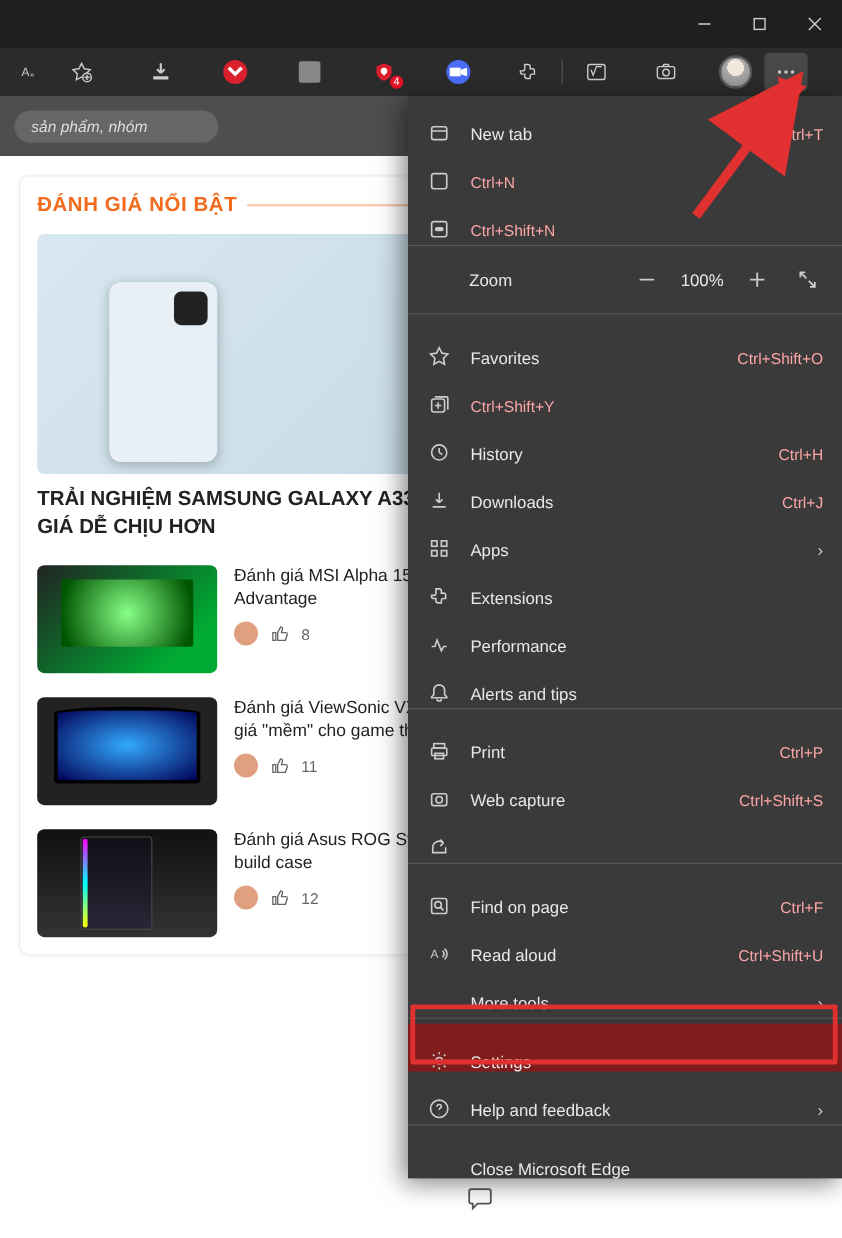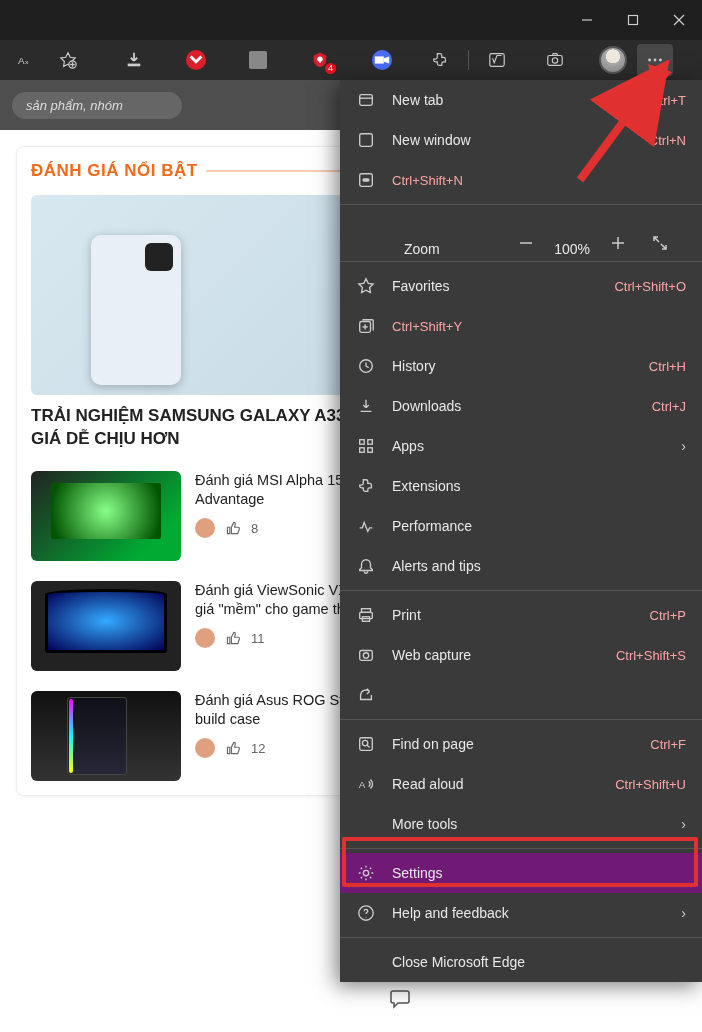--- a/index.html
+++ b/index.html
@@ -48,29 +48,29 @@
 .thumb .pc-case { position: absolute; left: 36px; top: 6px; width: 60px; height: 78px; background: linear-gradient(#101018, #262636); border: 1px solid #444; border-radius: 3px; }
 .thumb .pc-rgb { position: absolute; left: 38px; top: 8px; width: 4px; height: 74px; background: linear-gradient(#f0f, #0ff, #ff0); border-radius: 2px; }
 .item-body { flex: 1; }
 .item-title { font-size: 14.5px; color: #222; line-height: 1.35; font-weight: 400; }
 .item-meta { display: flex; align-items: center; gap: 10px; margin-top: 8px; color: #666; font-size: 13px; }
 .user-dot { width: 20px; height: 20px; border-radius: 50%; background: #e0a080; }
 .like-icon { width: 16px; height: 16px; }
 
 
 .menu { position: absolute; top: 80px; right: 0; width: 362px; background: #3a3a3a; color: #e8e8e8; font-size: 14px; box-shadow: -4px 4px 20px rgba(0,0,0,0.5); z-index: 100; }
-.menu-item { display: flex; align-items: center; height: 40px; padding: 0 16px; gap: 16px; position: relative; }
-.menu-item:hover, .menu-item.hover { background: #701a75; }
+.menu-item { display: flex; align-items: flex-end; height: 40px; padding: 0 16px; gap: 16px; position: relative; }
+.menu-item:hover, .menu-item.hover { background: #7f1d1d; }
 .menu-item .mi-icon { width: 20px; display: flex; justify-content: center; }
 .menu-item .mi-icon svg { width: 18px; height: 18px; stroke: #ccc; fill: none; stroke-width: 1.5; }
 .menu-item .mi-label { flex: 1; }
 .menu-item .mi-shortcut { color: #fca5a5; font-size: 13px; }
 .menu-item .mi-chevron { color: #ccc; }
 .menu-sep { height: 1px; background: #555; margin: 4px 0; }
-.zoom-row { display: flex; align-items: flex-end; height: 48px; padding: 0 28px; gap: 14px; }
+.zoom-row { display: flex; align-items: center; height: 48px; padding: 0 15px; gap: 14px; }
 .zoom-row .z-label { flex: 1; padding-left: 36px; }
 .zoom-btn { width: 28px; height: 28px; display: flex; align-items: center; justify-content: center; color: #ccc; }
 
 
 .red-box { position: absolute; border: 4px solid #e03030; border-radius: 2px; pointer-events: none; z-index: 200; }
 
 
 .red-arrow { position: absolute; z-index: 300; pointer-events: none; }
 
 
@@ -264,21 +264,20 @@
       </span>
     <span class="mi-label">New tab</span>
     <span class="mi-shortcut">Ctrl+T</span>
   </div>
   <div class="menu-item">
     <span class="mi-icon">
         <svg viewBox="0 0 20 20">
           <rect x="3" y="3" width="14" height="14" rx="2"></rect>
         </svg>
       </span>
-    <span class="mi-label">New window</span>
     <span class="mi-shortcut">Ctrl+N</span>
   </div>
   <div class="menu-item">
     <span class="mi-icon">
         <svg viewBox="0 0 20 20">
           <rect x="3" y="3" width="14" height="14" rx="2"></rect>
           <rect x="6" y="8" width="8" height="4" rx="2" fill="#ccc" stroke="none"></rect>
         </svg>
       </span>
     <span class="mi-shortcut">Ctrl+Shift+N</span>

